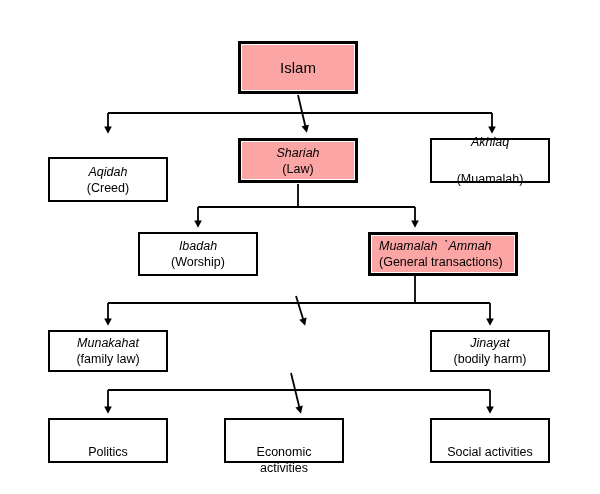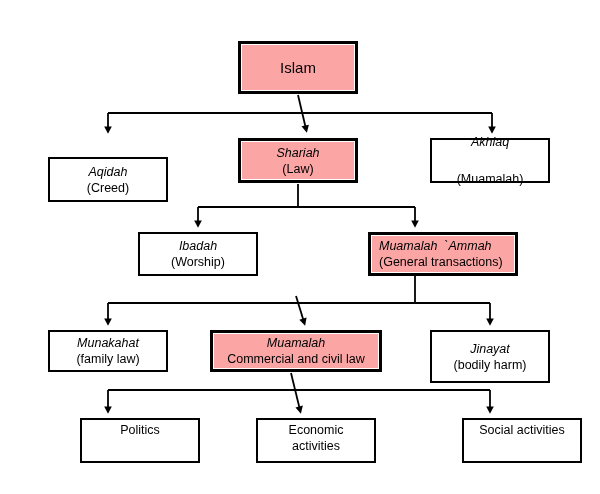--- a/index.html
+++ b/index.html
@@ -67,22 +67,21 @@
   .node.plain .l1 {
     font-style: normal;
     font-size: 12.5px;
   }
   .node.plain .l2 {
     font-style: normal;
     font-size: 12.5px;
   }
   .node.topalign {
     justify-content: flex-start;
-    padding-top: 2px;
-    margin-left: 32px;
+    padding-top: 24px;
   }
 </style>
 </head>
 <body>
 
 <div id="canvas">
 
   <svg id="connectors" viewBox="0 0 600 494" xmlns="http://www.w3.org/2000/svg">
     <defs>
       <marker id="arrow" markerWidth="9" markerHeight="9" refX="4.2" refY="4.4" orient="auto" markerUnits="userSpaceOnUse">
@@ -142,26 +141,22 @@
   <div class="node shaded leftalign" style="left:340px; top:232px; width:150px; height:44px;margin-left:28px;">
     <span class="l1">Muamalah  `Ammah</span>
     <span class="l2">(General transactions)</span>
   </div>
 
   <div class="node" style="left:48px; top:330px; width:120px; height:42px;">
     <span class="l1">Munakahat</span>
     <span class="l2">(family law)</span>
   </div>
 
-  <div class="node shaded" style="left:210px; top:330px; width:172px; height:42px;">
-    <span class="l1">Muamalah</span>
-    <span class="l2">Commercial and civil law</span>
-  </div>
 
-  <div class="node" style="left:430px; top:330px; width:120px; height:53px;">
+  <div class="node" style="left:430px; top:330px; width:120px; height:42px;">
     <span class="l1">Jinayat</span>
     <span class="l2">(bodily harm)</span>
   </div>
 
   <div class="node thin plain topalign" style="left:48px; top:418px; width:120px; height:45px;">
     <span class="l1">Politics</span>
   </div>
 
   <div class="node thin plain topalign" style="left:224px; top:418px; width:120px; height:45px;">
     <span class="l1">Economic</span>

